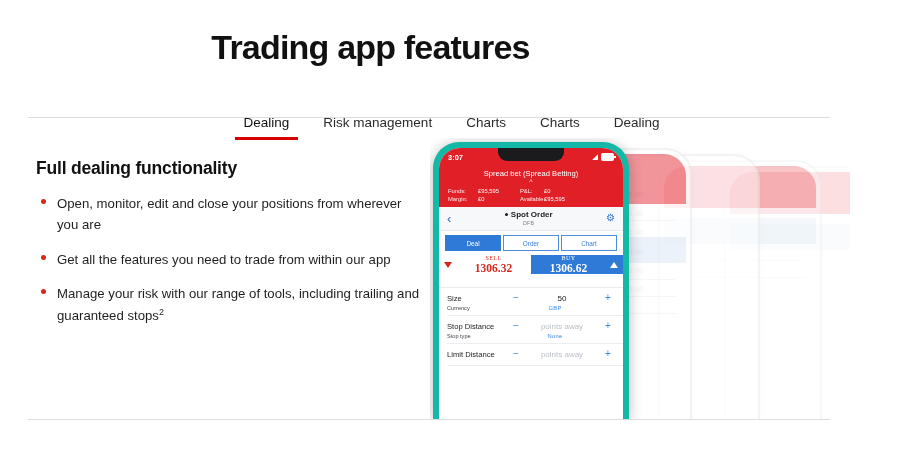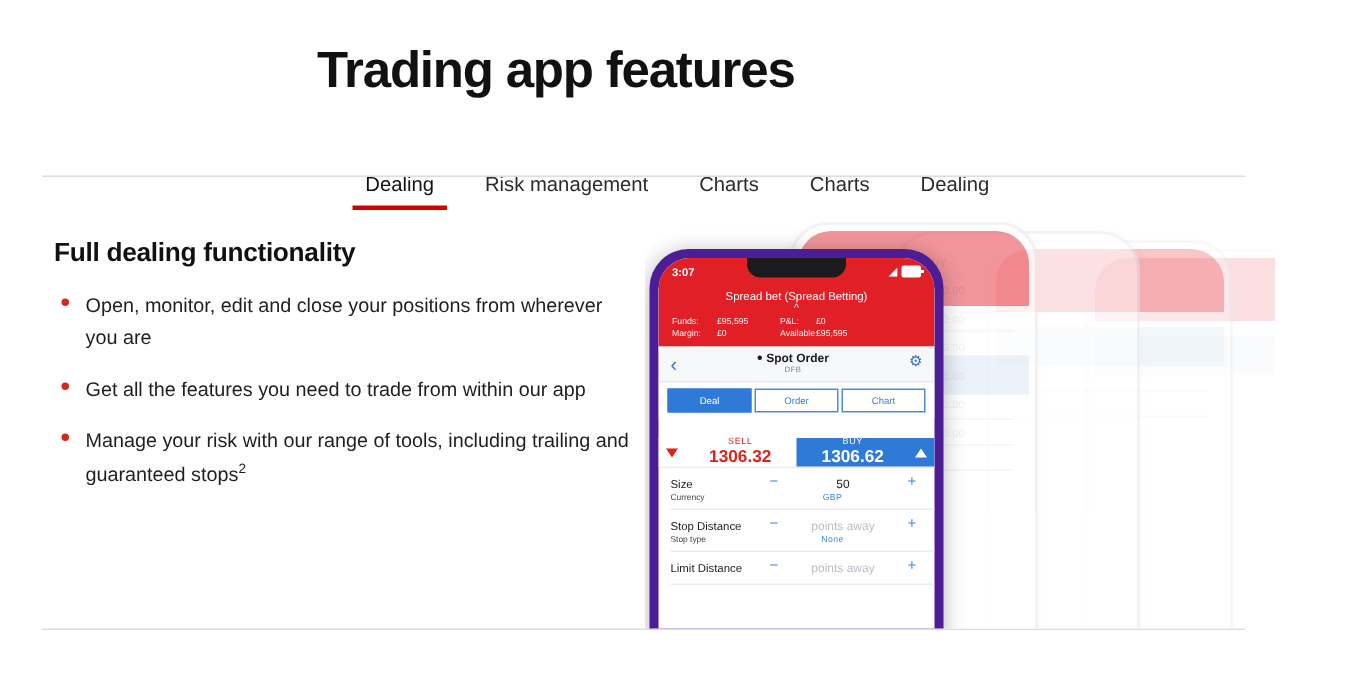--- a/index.html
+++ b/index.html
@@ -162,25 +162,24 @@
     margin-top: 10px;
   }
 
   
   #main-phone {
     position: absolute;
     left: 3px;
     top: 4px;
     width: 196px;
     height: 277px;
-    background: #4c1d95;
+    background: #14b8a6;
     border-radius: 26px 26px 0 0;
     box-shadow: 0 2px 14px rgba(0,0,0,0.28);
     overflow: hidden;
-    margin-top: 24px;
   }
   #phone-screen {
     position: absolute;
     left: 6px;
     top: 6px;
     width: 184px;
     bottom: 0;
     background: #ffffff;
     border-radius: 21px 21px 0 0;
     overflow: hidden;
@@ -320,23 +319,24 @@
   }
   .seg.active {
     background: #2f7ad6;
     color: #ffffff;
     border-color: #2f7ad6;
   }
 
   
   #price-row {
     display: flex;
-    align-items: flex-end;
+    align-items: flex-start;
     height: 32px;
     border-bottom: 1px solid #e9ebee;
+    font-family: Liberation Serif, serif;
   }
   #sell-cell {
     flex: 1;
     display: flex;
     align-items: center;
     background: #ffffff;
     padding-left: 5px;
   }
   .tri-down {
     width: 0; height: 0;

